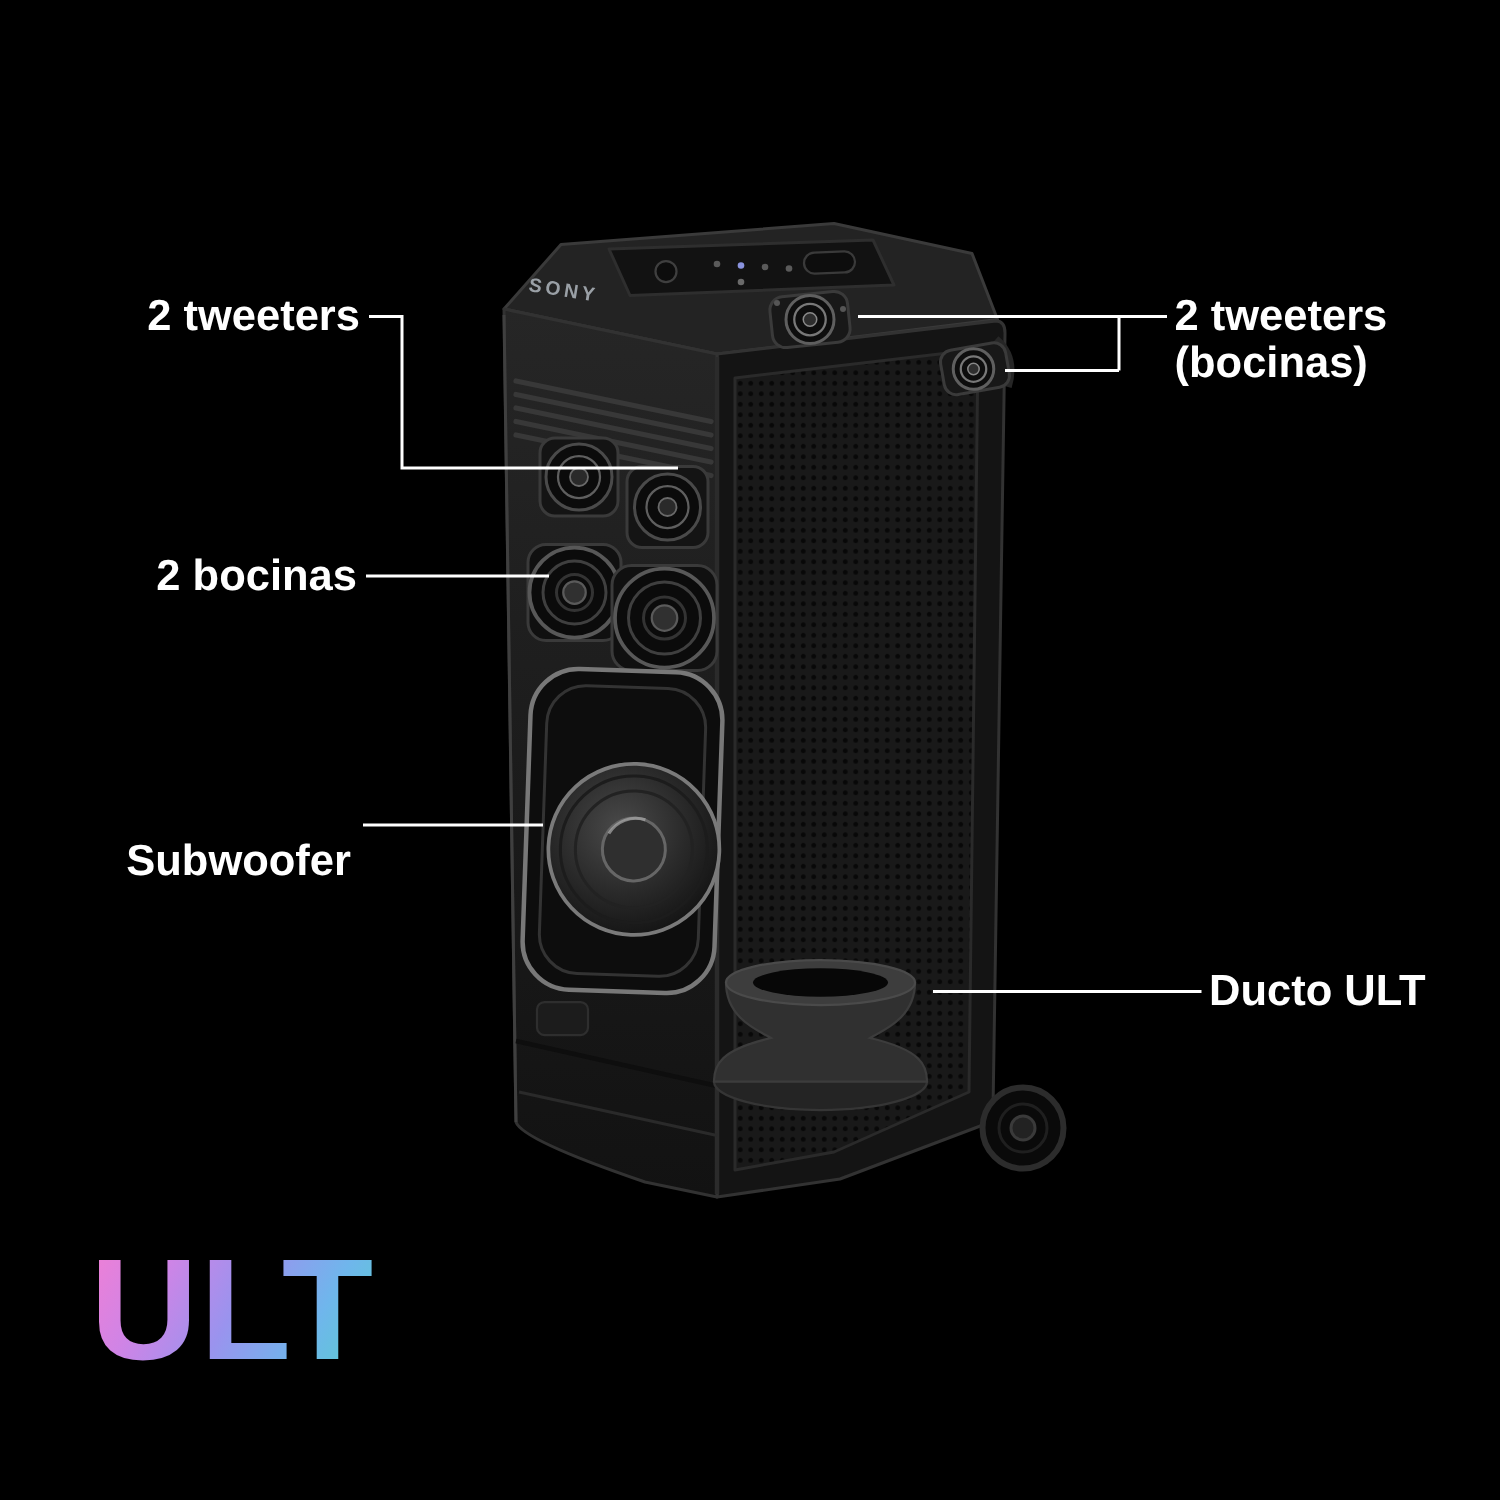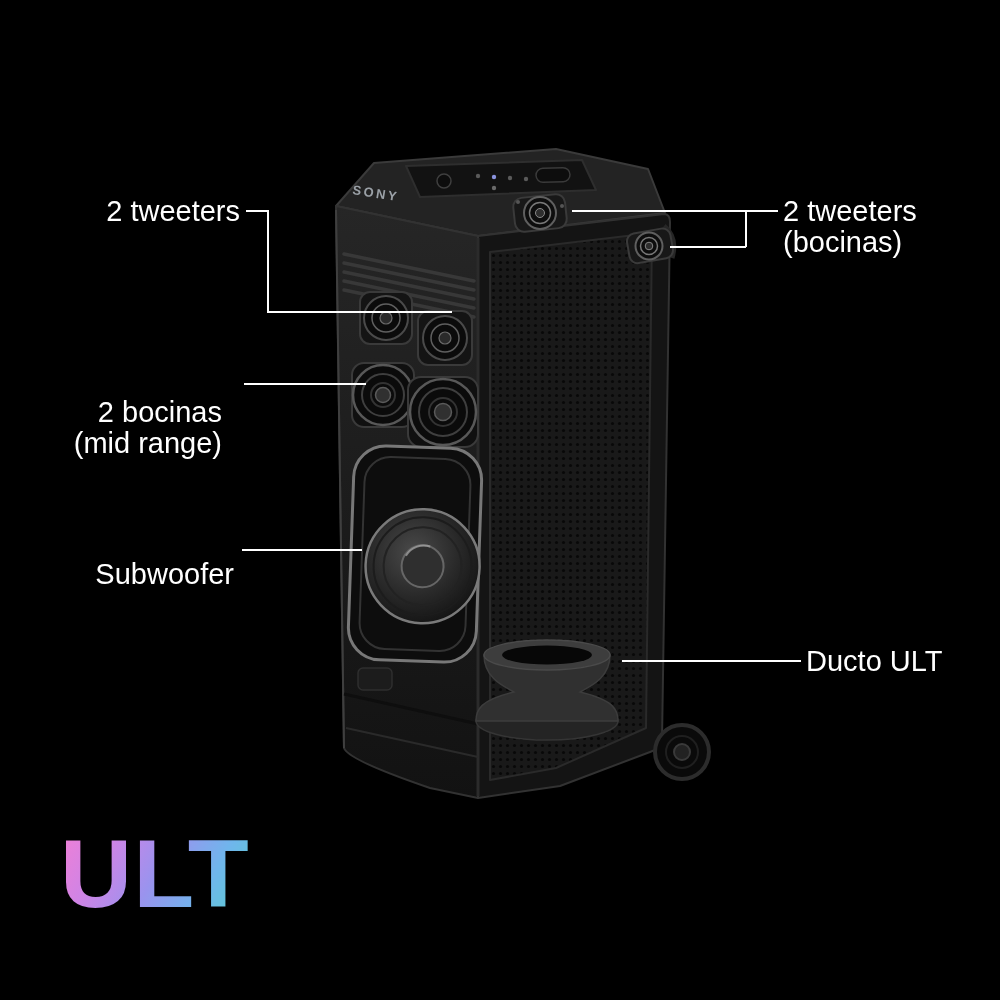--- a/index.html
+++ b/index.html
@@ -1,23 +1,23 @@
 <!DOCTYPE html>
 <html><head>
 <meta charset="utf-8">
 <style>
   html, body { margin: 0; padding: 0; background: #000; }
   body { width: 1000px; height: 1000px; overflow: hidden; font-family: "Liberation Sans", sans-serif; }
   .canvas { position: relative; width: 1000px; height: 1000px; background: #000; }
   svg.art { position: absolute; left: 0; top: 0; }
 
-  .callout { position: absolute; color: #ffffff; font-size: 29px; line-height: 31px; font-weight: 400; }
+  .callout { position: absolute; color: #ffffff; font-size: 29px; line-height: 31px; font-weight: 700; }
   .ra { text-align: right; }
   .co-ft  { left: 28px;  top: 196px; width: 212px; }
-  .co-mid { left: 16px;  top: 369px; width: 206px; margin-top: 28px; }
+  .co-mid { left: 32px;  top: 369px; width: 206px; }
   .co-sub { left: 28px;  top: 535px; width: 206px; margin-top: 24px; }
   .co-rt  { left: 783px; top: 196px; width: 200px; }
   .co-duct{ left: 806px; top: 646px; width: 180px; }
 
   .logo { position: absolute; left: 60px; top: 826px; }
   .logo-title {
     font-size: 96px; font-weight: bold; line-height: 1; letter-spacing: 1px;
     transform: scaleX(1.04); transform-origin: left;
     color: #b48be8;
     background: linear-gradient(118deg, #f27fd4 0%, #cf84e6 25%, #9a93ee 50%, #6fb6ec 72%, #55d2c8 100%);
@@ -163,21 +163,20 @@
       <path d="M622 661 L801 661"></path>
     </g>
   </svg>
 
   <div class="callout ra co-ft">
     <div>2 tweeters</div>
   </div>
 
   <div class="callout ra co-mid">
     <div>2 bocinas</div>
-    <div>(mid range)</div>
   </div>
 
   <div class="callout ra co-sub">
     <div>Subwoofer</div>
   </div>
 
   <div class="callout co-rt">
     <div>2 tweeters</div>
     <div>(bocinas)</div>
   </div>

